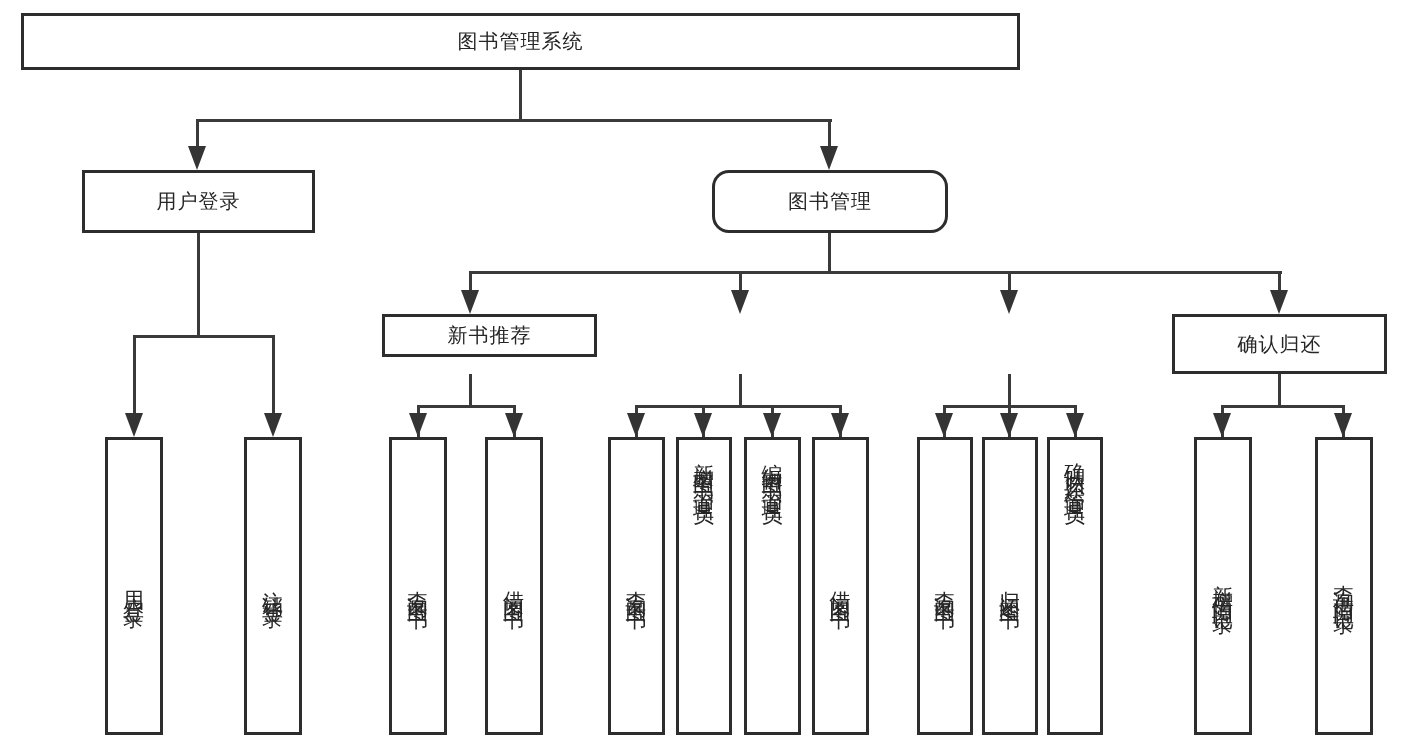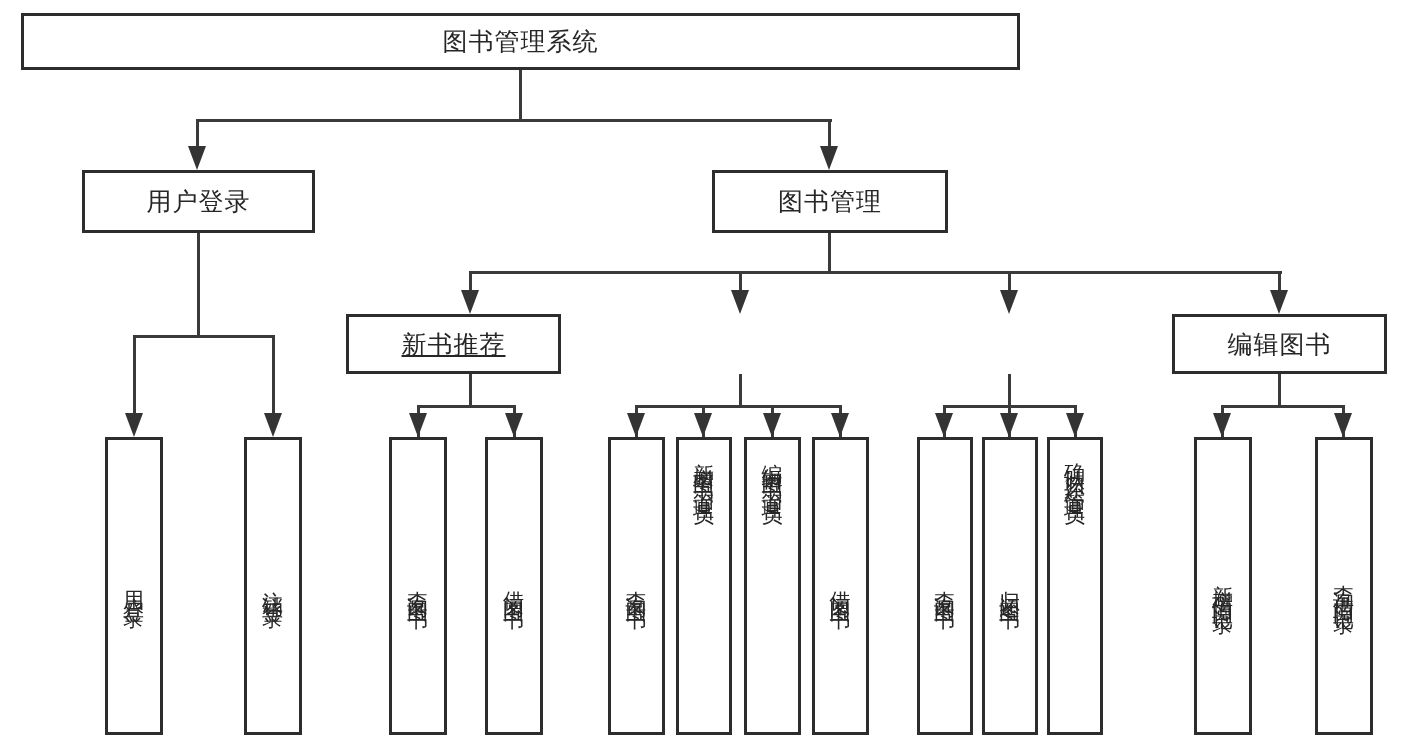--- a/index.html
+++ b/index.html
@@ -4,21 +4,21 @@
 <style>
   html,body{margin:0;padding:0;background:#ffffff;}
   .canvas{
     position:relative;width:1405px;height:747px;background:#ffffff;overflow:hidden;
     font-family:"Liberation Sans","DejaVu Sans",sans-serif;color:#262626;
   }
   
   .box{
     position:absolute;box-sizing:border-box;background:#ffffff;
     border:3px solid #2d2d2d;display:flex;align-items:center;justify-content:center;
-    font-size:25px;letter-spacing:1px;
+    font-size:20px;letter-spacing:1px;
   }
   .vbox{
     writing-mode:vertical-rl;text-orientation:mixed;
     font-size:21px;letter-spacing:6px;line-height:1.1;
     justify-content:center;align-items:center;
   }
   .vbox.top{justify-content:flex-start;padding-top:6px;}
   
   .lv,.lh{position:absolute;background:#3a3a3a;}
   .lv{width:3px;}
@@ -94,27 +94,27 @@
   <div class="lh" style="left:1221px;top:405px;width:123px;"></div>
   <div class="lv" style="left:1221px;top:405px;height:32px;"></div>
   <div class="arr" style="left:1213px;top:413px;"></div>
   <div class="lv" style="left:1342px;top:405px;height:32px;"></div>
   <div class="arr" style="left:1334px;top:413px;"></div>
 
   <div class="box" style="left:21px;top:13px;width:999px;height:57px;">图书管理系统</div>
 
   <div class="box" style="left:82px;top:170px;width:233px;height:63px;">用户登录</div>
 
-  <div class="box" style="left:712px;top:170px;width:236px;height:63px;">图书管理</div>
+  <div class="box" style="left:712px;top:170px;width:236px;height:63px;border-radius:17px;">图书管理</div>
 
-  <div class="box" style="left:346px;top:314px;width:215px;height:60px;text-decoration:underline;">新书推荐</div>
+  <div class="box" style="left:382px;top:314px;width:215px;height:43px;">新书推荐</div>
 
 
 
-  <div class="box" style="left:1172px;top:314px;width:215px;height:60px;">编辑图书</div>
+  <div class="box" style="left:1172px;top:314px;width:215px;height:60px;">确认归还</div>
 
   <div class="box vbox" style="left:105px;top:437px;width:58px;height:298px;">用户登录</div>
   <div class="box vbox" style="left:244px;top:437px;width:58px;height:298px;">注销登录</div>
 
   <div class="box vbox" style="left:389px;top:437px;width:58px;height:298px;">查询图书</div>
   <div class="box vbox" style="left:485px;top:437px;width:58px;height:298px;">借阅图书</div>
 
   <div class="box vbox" style="left:608px;top:437px;width:57px;height:298px;">查询图书</div>
   <div class="box vbox top" style="left:676px;top:437px;width:56px;height:298px;">新增图书（管理员）</div>
   <div class="box vbox top" style="left:744px;top:437px;width:57px;height:298px;">编辑图书（管理员）</div>

